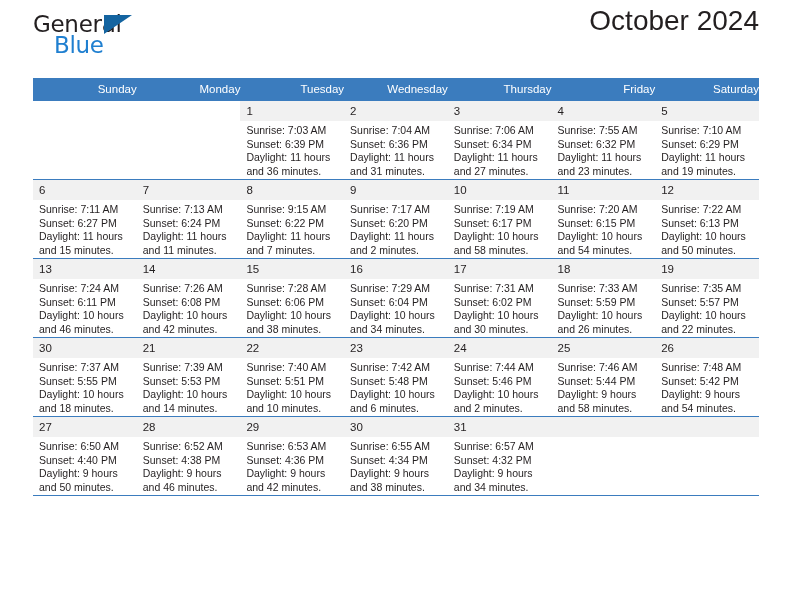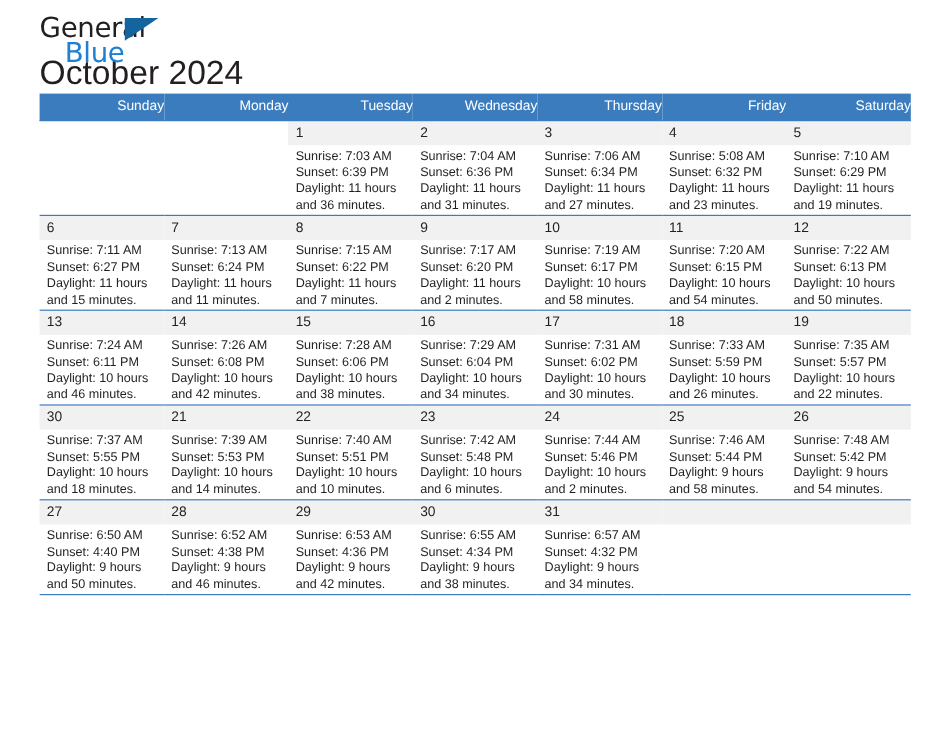--- a/index.html
+++ b/index.html
@@ -23,21 +23,20 @@
     padding: 0 33px;
   }
 
   
   .header {
     position: relative;
     height: 78px;
     display: flex;
     align-items: flex-start;
     justify-content: space-between;
-    flex-direction: column;
   }
   .brand {
     position: relative;
     margin-top: 11px;
     width: 200px;
     height: 50px;
     user-select: none;
   }
   .brand-general {
     position: absolute;
@@ -200,21 +199,21 @@
             <div class="info">
               <div>Sunrise: 7:06 AM</div>
               <div>Sunset: 6:34 PM</div>
               <div>Daylight: 11 hours</div>
               <div>and 27 minutes.</div>
             </div>
           </td>
           <td>
             <div class="daynum">4</div>
             <div class="info">
-              <div>Sunrise: 5:08 AM</div>
+              <div>Sunrise: 7:55 AM</div>
               <div>Sunset: 6:32 PM</div>
               <div>Daylight: 11 hours</div>
               <div>and 23 minutes.</div>
             </div>
           </td>
           <td>
             <div class="daynum">5</div>
             <div class="info">
               <div>Sunrise: 7:10 AM</div>
               <div>Sunset: 6:29 PM</div>
@@ -238,21 +237,21 @@
             <div class="info">
               <div>Sunrise: 7:13 AM</div>
               <div>Sunset: 6:24 PM</div>
               <div>Daylight: 11 hours</div>
               <div>and 11 minutes.</div>
             </div>
           </td>
           <td>
             <div class="daynum">8</div>
             <div class="info">
-              <div>Sunrise: 7:15 AM</div>
+              <div>Sunrise: 9:15 AM</div>
               <div>Sunset: 6:22 PM</div>
               <div>Daylight: 11 hours</div>
               <div>and 7 minutes.</div>
             </div>
           </td>
           <td>
             <div class="daynum">9</div>
             <div class="info">
               <div>Sunrise: 7:17 AM</div>
               <div>Sunset: 6:20 PM</div>

